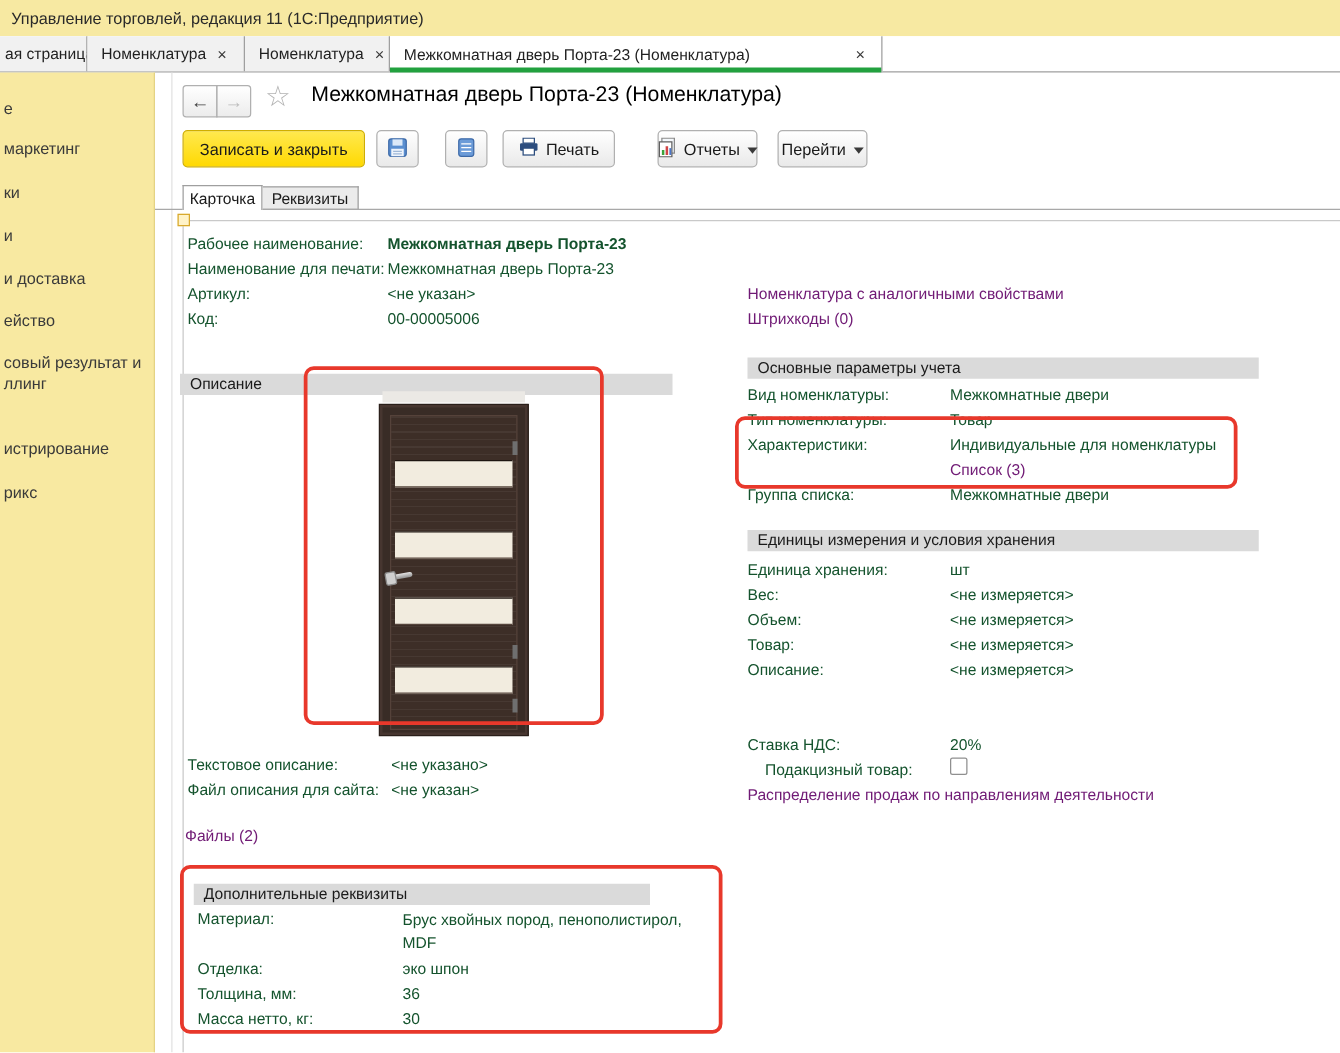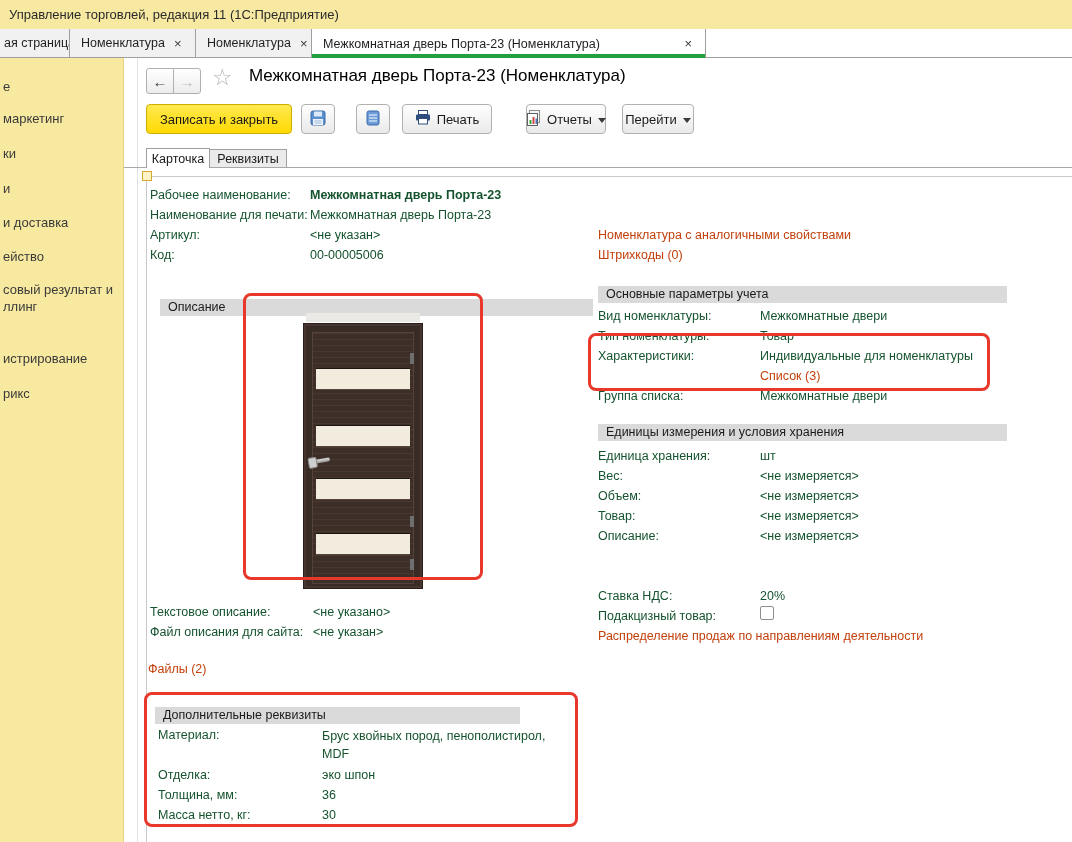--- a/index.html
+++ b/index.html
@@ -39,21 +39,21 @@
   .caret{width:0;height:0;border-left:4px solid transparent;border-right:4px solid transparent;border-top:5px solid #3a3a3a;margin-top:2px}
 
   
   .ftab{position:absolute;font-size:12.5px;display:flex;align-items:center;justify-content:center;border:1px solid #9f9f9f;cursor:pointer}
   .ftab-active{left:146px;top:148px;width:64px;height:20px;background:#fff;border-bottom:0;z-index:3}
   .ftab-inactive{left:210px;top:149px;width:77px;height:19px;background:#ebebeb;border-left:0}
 
   
   .t{position:absolute;font-size:12.5px;color:#14532d;white-space:nowrap;line-height:16px}
   .bold{font-weight:700}
-  .link{color:#c2410c;cursor:pointer}
+  .link{color:#701a75;cursor:pointer}
   .wrap{white-space:normal;width:228px;line-height:18px}
   .bar{position:absolute;height:17px;background:#dadada;font-size:12.5px;line-height:17px;padding-left:8px;color:#1a1a1a;white-space:nowrap}
   .checkbox{position:absolute;left:760px;top:606px;width:14px;height:14px;border:1px solid #8f8f8f;background:#fff;border-radius:2px;cursor:pointer}
 
   
   .photo{position:absolute;left:303px;top:313px;width:120px;height:276px;cursor:pointer}
   .photo-top{position:absolute;left:3px;right:3px;top:0;height:9px;background:#ebe9e5}
   .door{position:absolute;left:0;right:0;top:10px;bottom:0;background:#392c26;box-shadow:inset 0 0 0 1px #2a1f1a, inset 0 0 0 3px #473630}
   .leaf{position:absolute;left:9px;right:9px;top:9px;bottom:5px;background:#3d2e27;border:1px solid #55423a;background-image:repeating-linear-gradient(180deg,rgba(255,255,255,.05) 0 1px,rgba(0,0,0,0) 1px 6px)}
   .glass{position:absolute;left:3px;right:3px;height:22px;background:#f2ecdf;border-top:1px solid #1e1511;border-bottom:1px solid #56453c}
@@ -187,21 +187,21 @@
   <div class="t" style="left:150px;top:207px">Наименование для печати:</div>
   <div class="t" style="left:310px;top:207px">Межкомнатная дверь Порта-23</div>
   <div class="t" style="left:150px;top:227px">Артикул:</div>
   <div class="t" style="left:310px;top:227px">&lt;не указан&gt;</div>
   <div class="t" style="left:150px;top:247px">Код:</div>
   <div class="t" style="left:310px;top:247px">00-00005006</div>
 
   <div class="t link" style="left:598px;top:227px">Номенклатура с аналогичными свойствами</div>
   <div class="t link" style="left:598px;top:247px">Штрихкоды (0)</div>
 
-  <div class="bar" style="left:160px;top:299px;width:433px">Описание</div>
+  <div class="bar" style="left:144px;top:299px;width:394px">Описание</div>
 
   <div class="photo">
     <div class="photo-top"></div>
     <div class="door">
       <div class="leaf">
         <div class="glass g1"></div>
         <div class="glass g2"></div>
         <div class="glass g3"></div>
         <div class="glass g4"></div>
         <div class="handle"></div>
@@ -246,21 +246,21 @@
   <div class="t" style="left:760px;top:468px">&lt;не измеряется&gt;</div>
   <div class="t" style="left:598px;top:488px">Объем:</div>
   <div class="t" style="left:760px;top:488px">&lt;не измеряется&gt;</div>
   <div class="t" style="left:598px;top:508px">Товар:</div>
   <div class="t" style="left:760px;top:508px">&lt;не измеряется&gt;</div>
   <div class="t" style="left:598px;top:528px">Описание:</div>
   <div class="t" style="left:760px;top:528px">&lt;не измеряется&gt;</div>
 
   <div class="t" style="left:598px;top:588px">Ставка НДС:</div>
   <div class="t" style="left:760px;top:588px">20%</div>
-  <div class="t" style="left:598px;top:608px">Подакцизный товар:</div>
+  <div class="t" style="left:612px;top:608px">Подакцизный товар:</div>
   <div class="checkbox"></div>
   <div class="t link" style="left:598px;top:628px">Распределение продаж по направлениям деятельности</div>
 
   <div class="redbox rb1"></div>
   <div class="redbox rb2"></div>
   <div class="redbox rb3"></div>
 
 </div>
 
 </body></html>

